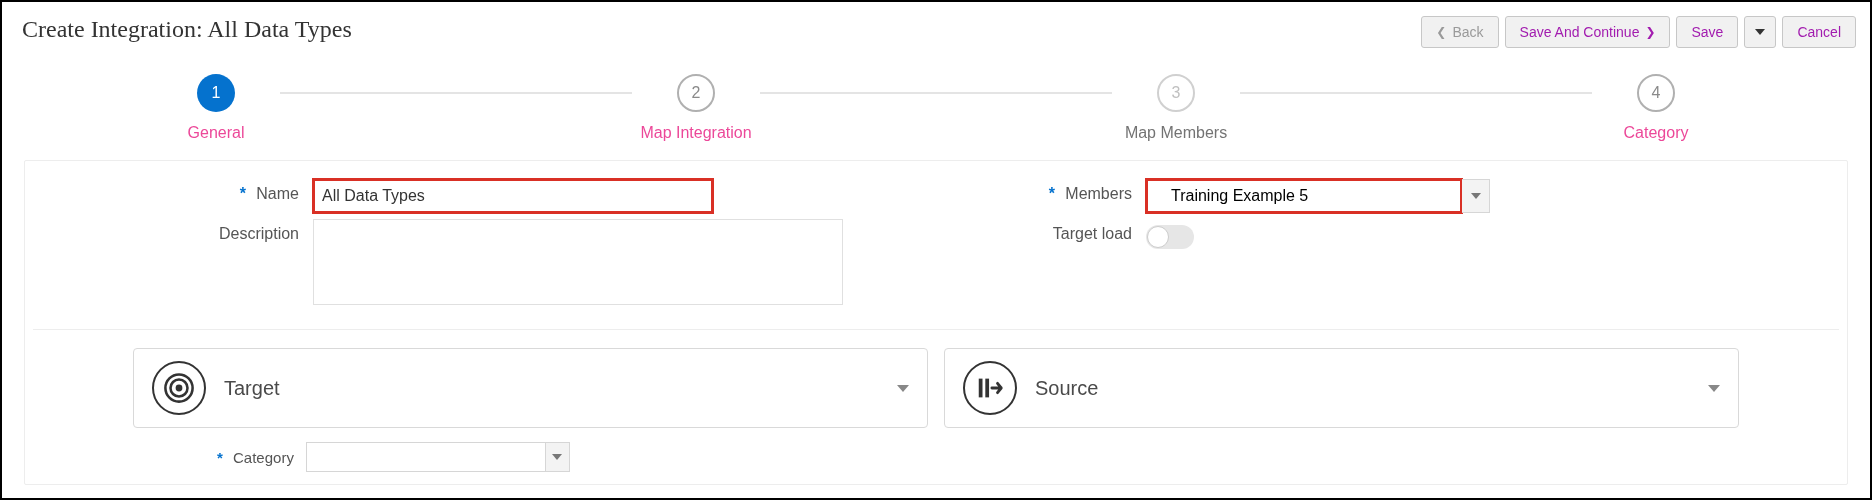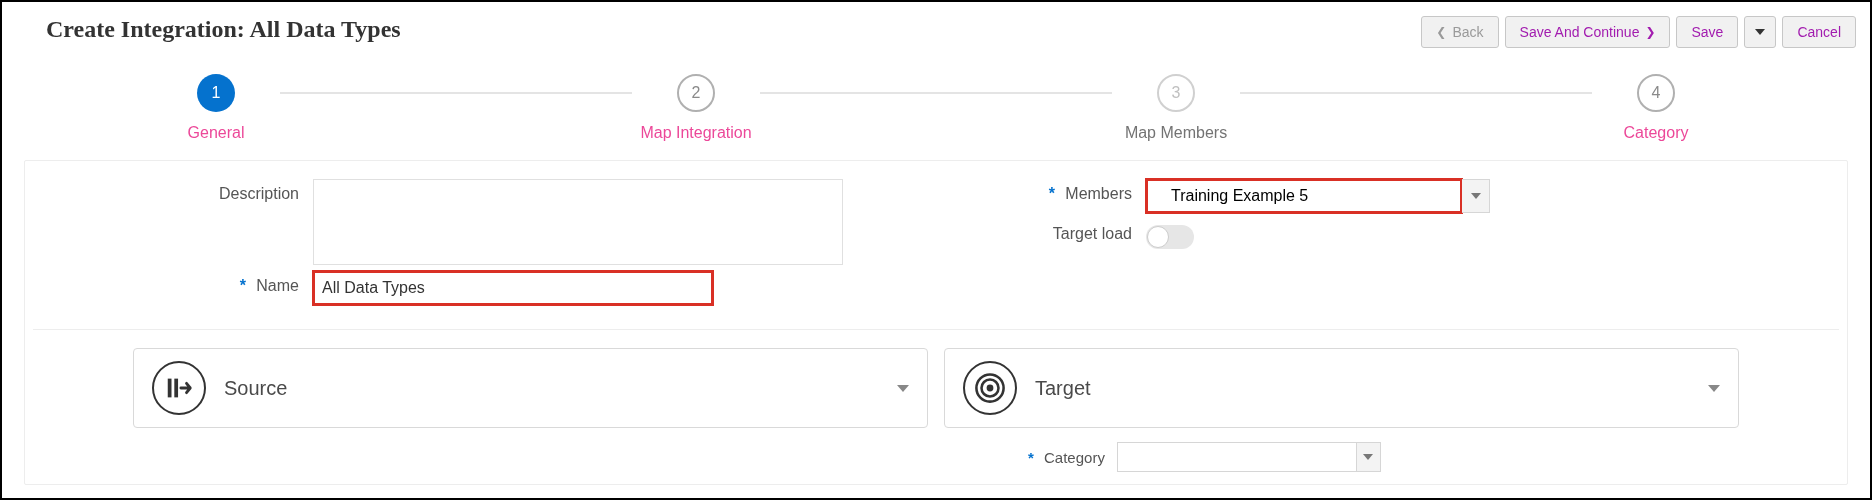--- a/index.html
+++ b/index.html
@@ -1,19 +1,19 @@
 <!DOCTYPE html>
 <html><head>
 <meta charset="utf-8">
 <style>
   * { box-sizing: border-box; margin: 0; padding: 0; font-family: "Segoe UI", Arial, sans-serif; }
   body { background: #fff; width: 1872px; height: 500px; overflow: hidden; }
   .container { border: 2px solid #000; width: 1872px; height: 500px; padding: 8px 14px; }
   .header-row { display: flex; justify-content: space-between; align-items: flex-start; margin-top: 6px; }
-  .page-title { font-size: 24px; font-weight: 700; color: #333; font-family: Georgia, "Times New Roman", serif; padding-left: 6px; margin-left: 24px; }
+  .page-title { font-size: 24px; font-weight: 400; color: #333; font-family: Georgia, "Times New Roman", serif; padding-left: 6px; }
   .button-bar { display: flex; gap: 6px; }
   .btn { background: #f1f1f1; border: 1px solid #c7c7c7; border-radius: 3px; font-size: 14px; padding: 7px 14px; cursor: pointer; display: flex; align-items: center; gap: 6px; color: #a21caf; }
   .btn.disabled { color: #9a9a9a; }
   .btn .chev { font-size: 12px; }
   .btn-caret { padding: 7px 10px; }
   .btn-caret .caret-down { width:0;height:0;border-left:5px solid transparent;border-right:5px solid transparent;border-top:6px solid #333; display:inline-block; }
 
   
   .stepper { display: flex; align-items: center; justify-content: center; margin: 26px 140px 10px 140px; }
   .step { display: flex; flex-direction: column; align-items: center; width: 120px; }
@@ -106,30 +106,30 @@
       <div class="step-label">Category</div>
     </div>
   </div>
 
   <div class="form-block">
 
     <div class="form-row">
       <div class="form-col">
         <div class="field">
           <div class="field-label">
-            <span>Description</span>
-          </div>
-          <textarea class="text-area" style=""></textarea>
-        </div>
-        <div class="field">
-          <div class="field-label">
             <span class="req">*</span>
             <span>Name</span>
           </div>
           <input class="text-input highlight-red" type="text" value="All Data Types" style="">
+        </div>
+        <div class="field">
+          <div class="field-label">
+            <span>Description</span>
+          </div>
+          <textarea class="text-area" style=""></textarea>
         </div>
       </div>
 
       <div class="form-col">
         <div class="field">
           <div class="field-label" style="width:210px;">
             <span class="req">*</span>
             <span>Members</span>
           </div>
           <div class="combo">
@@ -146,55 +146,55 @@
           <div class="toggle">
             <div class="knob"></div>
           </div>
         </div>
       </div>
     </div>
 
     <div class="divider"></div>
 
     <div class="cards-row">
+      <div class="card-col">
+        <div class="card">
+          <div class="card-icon">
+            <svg width="34" height="34" viewBox="0 0 40 40">
+              <circle cx="20" cy="20" r="16" stroke="#333" stroke-width="3" fill="none"></circle>
+              <circle cx="20" cy="20" r="10" stroke="#333" stroke-width="3" fill="none"></circle>
+              <circle cx="20" cy="20" r="4" fill="#333"></circle>
+            </svg>
+          </div>
+          <div class="card-title">Target</div>
+          <div class="card-caret"></div>
+        </div>
+        <div class="cat-row" style="justify-content:flex-start; padding:14px 0 0 84px;">
+          <div class="cat-label">
+            <span class="req">*</span>
+            <span>Category</span>
+          </div>
+          <div class="combo">
+            <input class="combo-input sm" type="text" value="" style="">
+            <div class="combo-btn sm">
+                <div class="tri"></div>
+              </div>
+          </div>
+        </div>
+      </div>
       <div class="card-col">
         <div class="card">
           <div class="card-icon">
             <svg width="30" height="30" viewBox="0 0 32 32">
               <rect x="4" y="6" width="4" height="20" fill="#333"></rect>
               <rect x="11" y="6" width="4" height="20" fill="#333"></rect>
               <path d="M18 16 L28 16 M24 11 L28 16 L24 21" stroke="#333" stroke-width="3" fill="none" stroke-linecap="round" stroke-linejoin="round"></path>
             </svg>
           </div>
           <div class="card-title">Source</div>
           <div class="card-caret"></div>
         </div>
       </div>
-      <div class="card-col">
-        <div class="card">
-          <div class="card-icon">
-            <svg width="34" height="34" viewBox="0 0 40 40">
-              <circle cx="20" cy="20" r="16" stroke="#333" stroke-width="3" fill="none"></circle>
-              <circle cx="20" cy="20" r="10" stroke="#333" stroke-width="3" fill="none"></circle>
-              <circle cx="20" cy="20" r="4" fill="#333"></circle>
-            </svg>
-          </div>
-          <div class="card-title">Target</div>
-          <div class="card-caret"></div>
-        </div>
-        <div class="cat-row" style="justify-content:flex-start; padding:14px 0 0 84px;">
-          <div class="cat-label">
-            <span class="req">*</span>
-            <span>Category</span>
-          </div>
-          <div class="combo">
-            <input class="combo-input sm" type="text" value="" style="">
-            <div class="combo-btn sm">
-                <div class="tri"></div>
-              </div>
-          </div>
-        </div>
-      </div>
     </div>
 
   </div>
 
 </div>
 
 </body></html>

